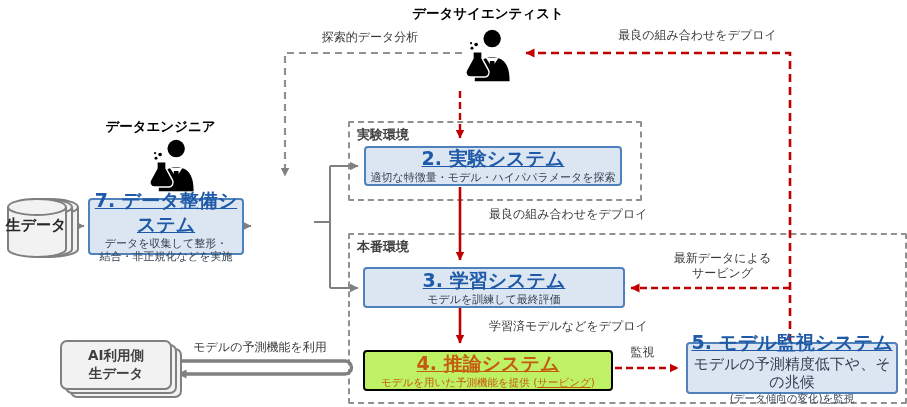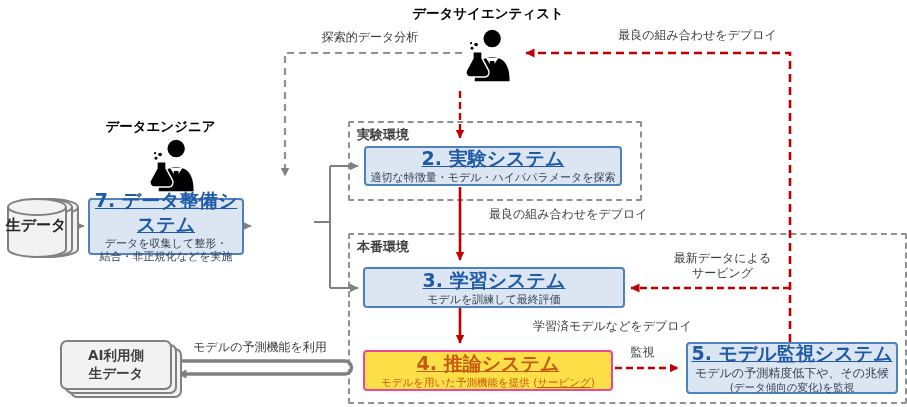--- a/index.html
+++ b/index.html
@@ -13,21 +13,21 @@
   .flow-label{font-size:12px;color:#3a3a3a;white-space:nowrap;}
   .env{
     border:2px dashed #909090;border-radius:2px;background:transparent;
   }
   .env-label{position:absolute;left:7px;top:3px;font-size:13px;font-weight:bold;color:#404040;}
   .sysbox{
     border-radius:4px;display:flex;flex-direction:column;justify-content:center;
     align-items:center;text-align:center;line-height:1.25;box-sizing:border-box;
   }
   .sysbox.blue{background:#dbe6f2;border:2px solid #4f81bd;}
-  .sysbox.orange{background:#fde047;border:2px solid #ec4899;}
+  .sysbox.orange{background:#bef264;border:2px solid #000000;}
   .sys-title{font-size:19px;font-weight:bold;text-decoration:underline;}
   .blue .sys-title{color:#1f5aa8;}
   .orange .sys-title{color:#c55a11;}
   .sys-desc{font-size:11px;color:#333f50;text-align:center;}
   .orange .sys-desc{color:#c55a11;font-size:10.5px;}
   .cyl-label{position:absolute;width:100%;text-align:center;font-weight:bold;color:#262626;}
   .stackbox{position:absolute;width:112px;height:50px;background:#f2f2f2;border:2px solid #808080;
     border-radius:7px;box-sizing:border-box;display:flex;flex-direction:column;
     justify-content:center;align-items:center;font-weight:bold;font-size:13.5px;color:#404040;line-height:1.3;}
   svg{display:block;}
@@ -144,37 +144,37 @@
     <div class="sys-desc">モデルを訓練して最終評価</div>
   </div>
 
   <div class="abs sysbox orange" style="left:363px;top:350px;width:250px;height:41px;">
     <div class="sys-title">4. 推論システム</div>
     <div class="sys-desc"><span>モデルを用いた予測機能を提供 (</span><span style="text-decoration:underline">サービング</span><span>)</span></div>
   </div>
 
   <div class="abs sysbox blue" style="left:686px;top:342px;width:212px;height:52px;">
     <div class="sys-title">5. モデル監視システム</div>
-    <div class="sys-desc" style="font-size:12px;">モデルの予測精度低下や、その兆候</div>
+    <div class="sys-desc" style="font-size:15px;">モデルの予測精度低下や、その兆候</div>
     <div class="sys-desc" style="font-size:10.5px;">(データ傾向の変化)を監視</div>
   </div>
 
   <div class="abs" style="left:60px;top:340px;width:116px;height:62px;">
     <div class="stackbox" style="left:10px;top:8px;"></div>
     <div class="stackbox" style="left:5px;top:4px;"></div>
     <div class="stackbox" style="left:0;top:0;">
       <span>AI利用側</span>
       <span>生データ</span>
     </div>
   </div>
 
   <div class="abs flow-label" style="left:305px;top:29px;width:130px;text-align:center;">探索的データ分析</div>
   <div class="abs flow-label" style="left:600px;top:27px;width:195px;text-align:center;">最良の組み合わせをデプロイ</div>
   <div class="abs flow-label" style="left:489px;top:206px;">最良の組み合わせをデプロイ</div>
   <div class="abs flow-label" style="left:655px;top:251px;width:135px;text-align:center;line-height:15px;">
     <span style="display:block">最新データによる</span>
     <span style="display:block">サービング</span>
   </div>
-  <div class="abs flow-label" style="left:489px;top:318px;margin-left:44px;">学習済モデルなどをデプロイ</div>
+  <div class="abs flow-label" style="left:489px;top:318px;">学習済モデルなどをデプロイ</div>
   <div class="abs flow-label" style="left:620px;top:344px;width:45px;text-align:center;">監視</div>
   <div class="abs flow-label" style="left:185px;top:339px;width:150px;text-align:center;">モデルの予測機能を利用</div>
 
 </div>
 
 </body></html>

